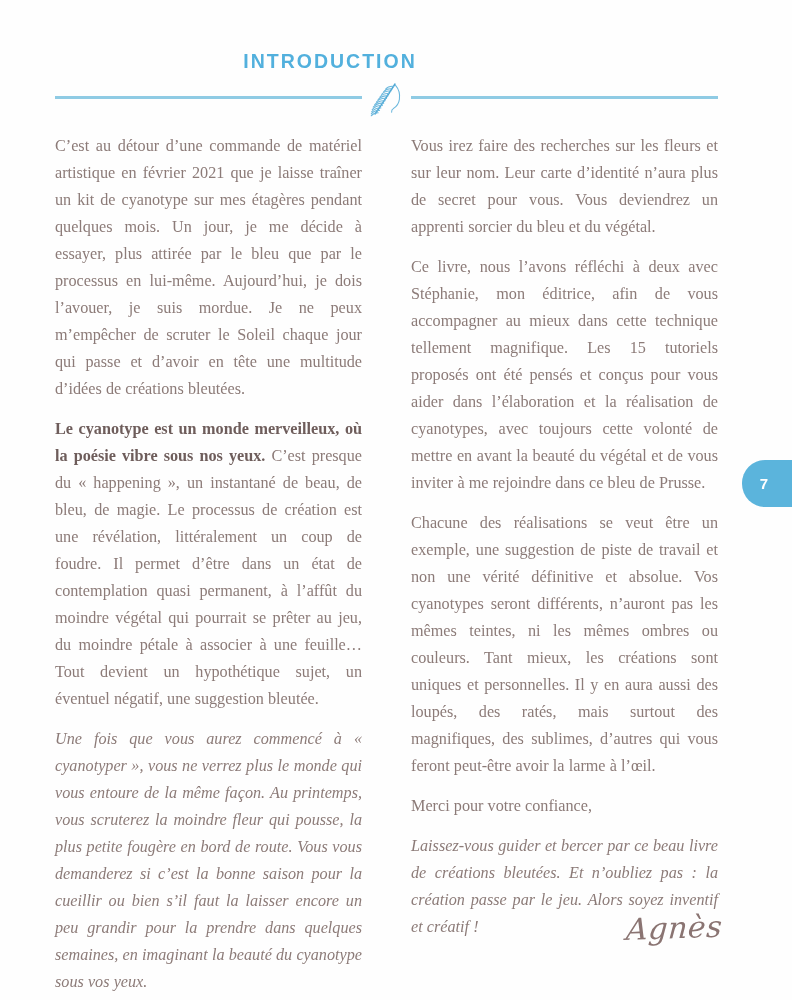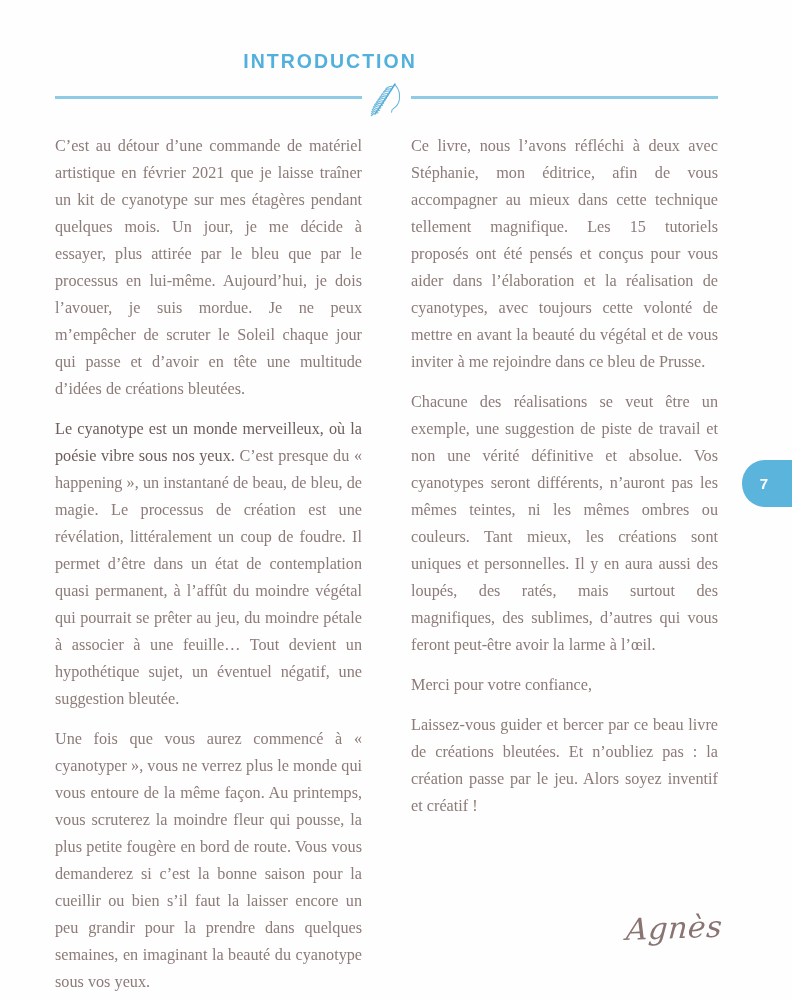--- a/index.html
+++ b/index.html
@@ -79,24 +79,24 @@
   p.para {
     margin: 0 0 13px 0;
     text-align: justify;
     text-align-last: left;
     font-size: 16.2px;
     line-height: 27px;
     color: #8c7b78;
     hyphens: manual;
     word-spacing: 0.1px;
   }
-  p.para:last-child { margin-bottom: 0; }
+  p.para:last-child { margin-bottom: 0; font-style: italic; }
 
   .lead {
-    font-weight: normal;
+    font-weight: bold;
     color: #6e5d5b;
   }
 
   
   .page-tab {
     position: absolute;
     right: 0px;
     top: 460px;
     width: 50px;
     height: 47px;
@@ -169,20 +169,21 @@
 
   <div class="columns">
 
     <div class="col">
       <p class="para"><span>C’est au détour d’une commande de matériel artistique en février 2021 que je laisse traîner un kit de cyanotype sur mes étagères pendant quelques mois. Un jour, je me décide à essayer, plus attirée par le bleu que par le processus en lui-même. Aujourd’hui, je dois l’avouer, je suis mordue. Je ne peux m’empêcher de scruter le Soleil chaque jour qui passe et d’avoir en tête une multitude d’idées de créations bleutées.</span></p>
       <p class="para"><span class="lead">Le cyanotype est un monde merveilleux, où la poésie vibre sous nos yeux.</span><span> C’est presque du « happening », un instantané de beau, de bleu, de magie. Le processus de création est une révélation, littéralement un coup de foudre. Il permet d’être dans un état de contemplation quasi permanent, à l’affût du moindre végétal qui pourrait se prêter au jeu, du moindre pétale à associer à une feuille… Tout devient un hypothétique sujet, un éventuel négatif, une suggestion bleutée.</span></p>
       <p class="para"><span>Une fois que vous aurez commencé à « cyanotyper », vous ne verrez plus le monde qui vous entoure de la même façon. Au printemps, vous scruterez la moindre fleur qui pousse, la plus petite fougère en bord de route. Vous vous demanderez si c’est la bonne saison pour la cueillir ou bien s’il faut la laisser encore un peu grandir pour la prendre dans quelques semaines, en imaginant la beauté du cyanotype sous vos yeux.</span></p>
     </div>
 
     <div class="col">
+      <p class="para"><span>Vous irez faire des recherches sur les fleurs et sur leur nom. Leur carte d’identité n’aura plus de secret pour vous. Vous deviendrez un apprenti sorcier du bleu et du végétal.</span></p>
       <p class="para"><span>Ce livre, nous l’avons réfléchi à deux avec Stéphanie, mon éditrice, afin de vous accompagner au mieux dans cette technique tellement magnifique. Les 15 tutoriels proposés ont été pensés et conçus pour vous aider dans l’élaboration et la réalisation de cyanotypes, avec toujours cette volonté de mettre en avant la beauté du végétal et de vous inviter à me rejoindre dans ce bleu de Prusse.</span></p>
       <p class="para"><span>Chacune des réalisations se veut être un exemple, une suggestion de piste de travail et non une vérité définitive et absolue. Vos cyanotypes seront différents, n’auront pas les mêmes teintes, ni les mêmes ombres ou couleurs. Tant mieux, les créations sont uniques et personnelles. Il y en aura aussi des loupés, des ratés, mais surtout des magnifiques, des sublimes, d’autres qui vous feront peut-être avoir la larme à l’œil.</span></p>
       <p class="para"><span>Merci pour votre confiance,</span></p>
       <p class="para"><span>Laissez-vous guider et bercer par ce beau livre de créations bleutées. Et n’oubliez pas : la création passe par le jeu. Alors soyez inventif et créatif !</span></p>
     </div>
 
   </div>
 
   <div class="page-tab">
     <span class="page-tab-num">7</span>

